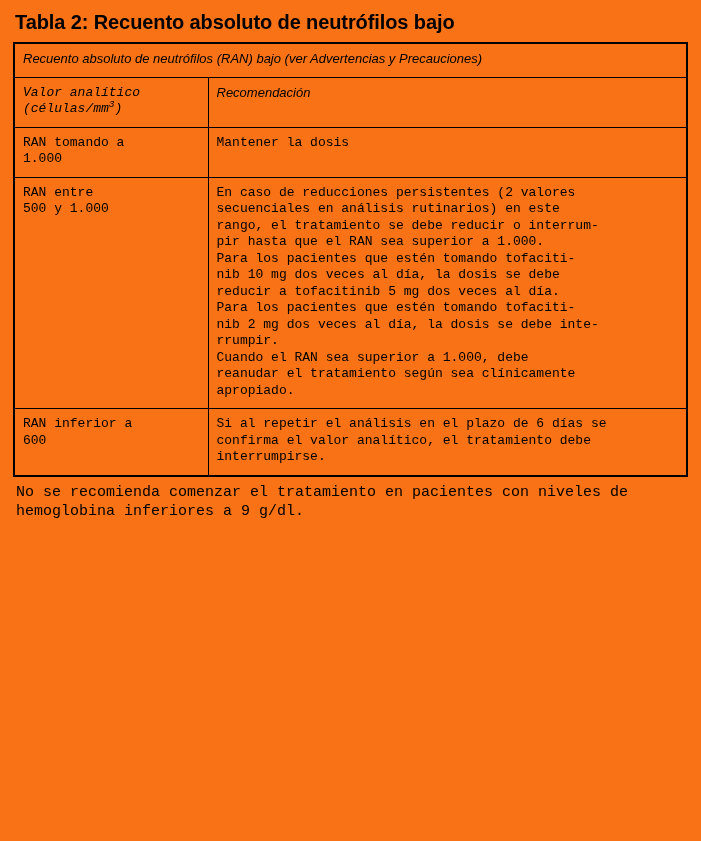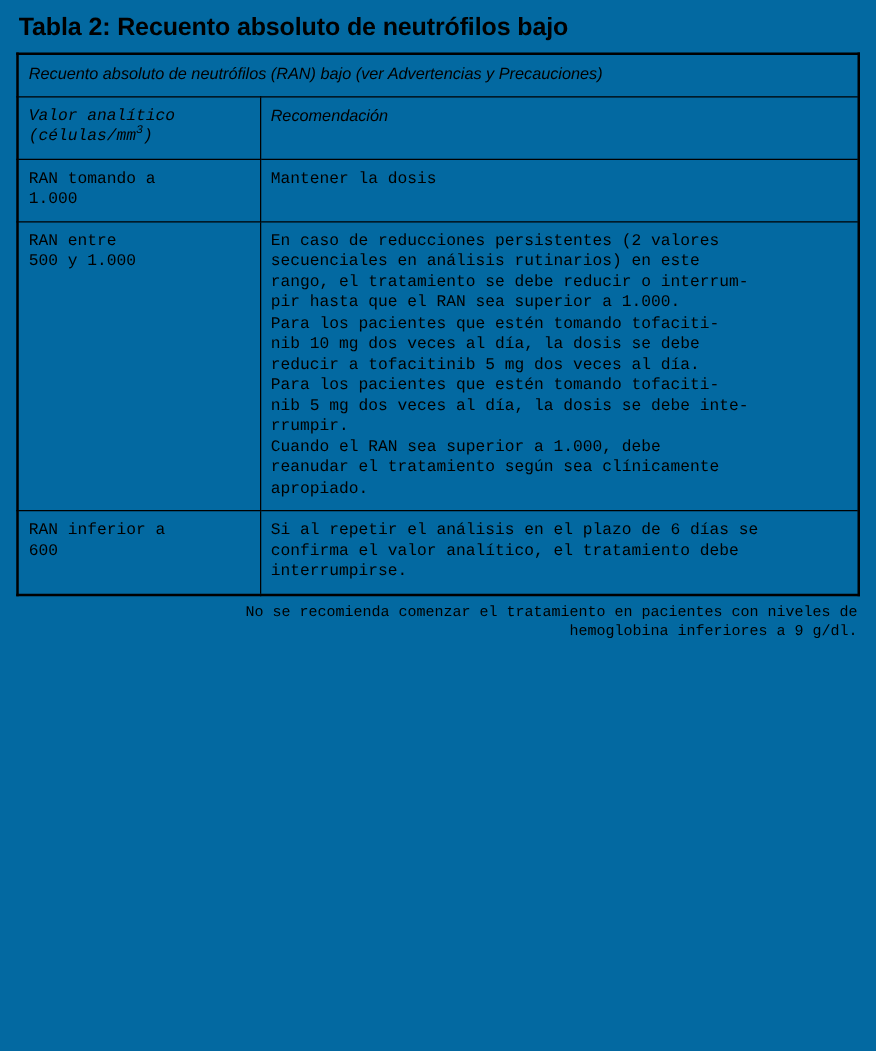--- a/index.html
+++ b/index.html
@@ -10,21 +10,21 @@
   body {
     font-family: "Liberation Sans", sans-serif;
     color: #000000;
     -webkit-font-smoothing: antialiased;
   }
   .page {
     width: 701px;
     height: 841px;
     box-sizing: border-box;
     position: relative;
-    background: #0369a1;
+    background: #f97316;
     overflow: hidden;
   }
   .table-wrap {
     position: absolute;
     left: 13px;
     top: 8px;
     width: 675px;
   }
   .caption {
     font-size: 20px;
@@ -64,23 +64,22 @@
   td.left-cell {
     border-left: none;
   }
   td.right-cell {
     border-right: none;
   }
   .footnote {
     width: 675px;
     box-sizing: border-box;
     padding: 6px 2px 4px 3px;
-    font-size: 12px;
+    font-size: 15px;
     line-height: 1.28;
-    text-align: right;
   }
   .lines p {
     margin: 0;
     font-family: Liberation Mono, monospace;
   }
   sup {
     font-size: 0.72em;
     vertical-align: super;
     line-height: 0;
   }
@@ -136,21 +135,21 @@
           <td class="right-cell">
             <div class="lines">
               <p>En caso de reducciones persistentes (2 valores</p>
               <p>secuenciales en análisis rutinarios) en este</p>
               <p>rango, el tratamiento se debe reducir o interrum-</p>
               <p>pir hasta que el RAN sea superior a 1.000.</p>
               <p>Para los pacientes que estén tomando tofaciti-</p>
               <p>nib 10 mg dos veces al día, la dosis se debe</p>
               <p>reducir a tofacitinib 5 mg dos veces al día.</p>
               <p>Para los pacientes que estén tomando tofaciti-</p>
-              <p>nib 5 mg dos veces al día, la dosis se debe inte-</p>
+              <p>nib 2 mg dos veces al día, la dosis se debe inte-</p>
               <p>rrumpir.</p>
               <p>Cuando el RAN sea superior a 1.000, debe</p>
               <p>reanudar el tratamiento según sea clínicamente</p>
               <p>apropiado.</p>
             </div>
           </td>
         </tr>
 
         <tr>
           <td class="left-cell">

